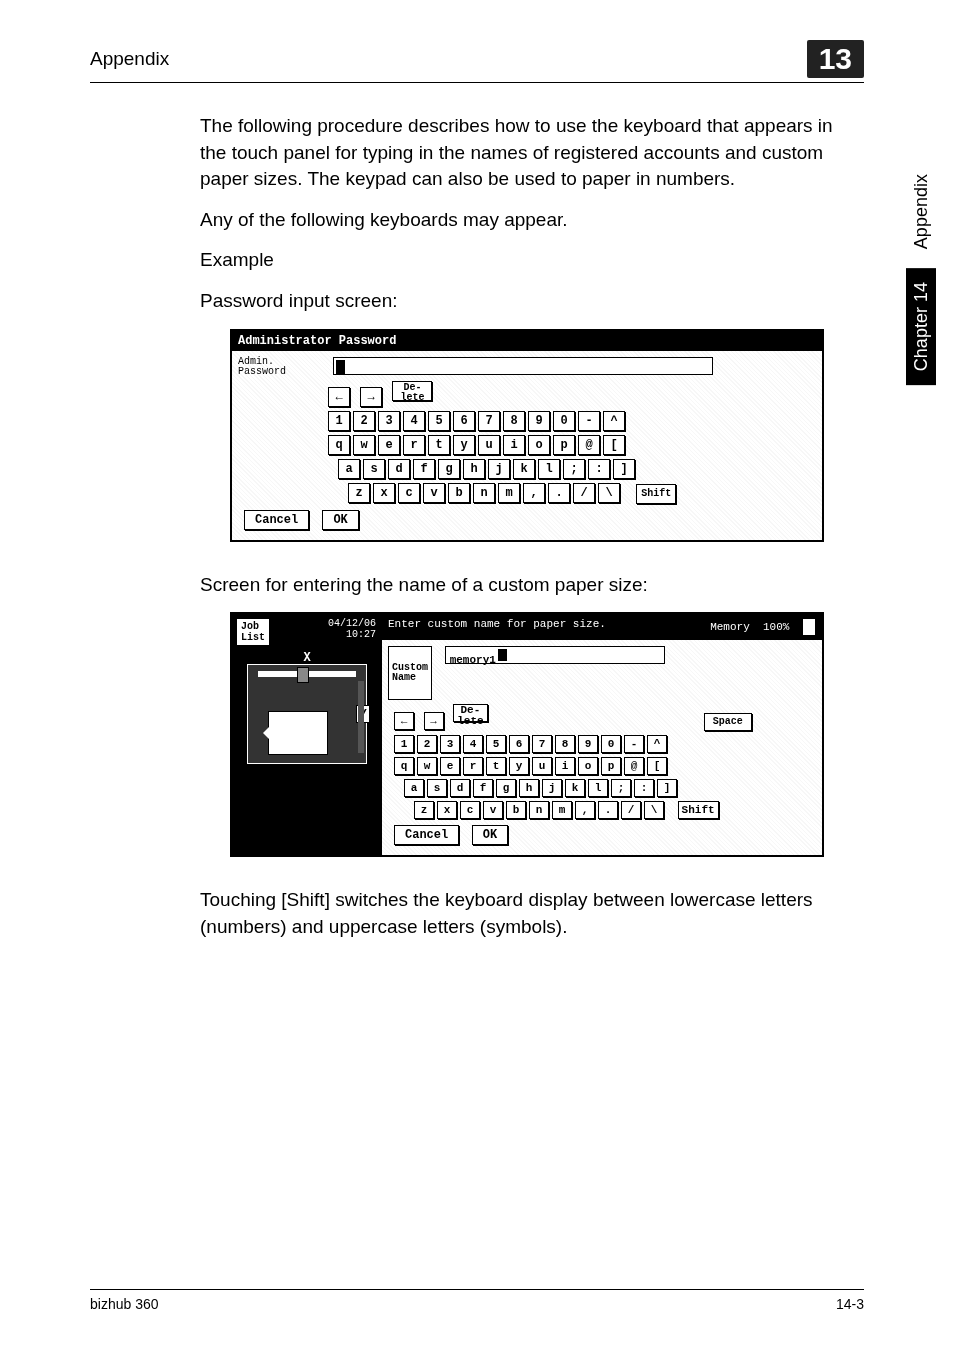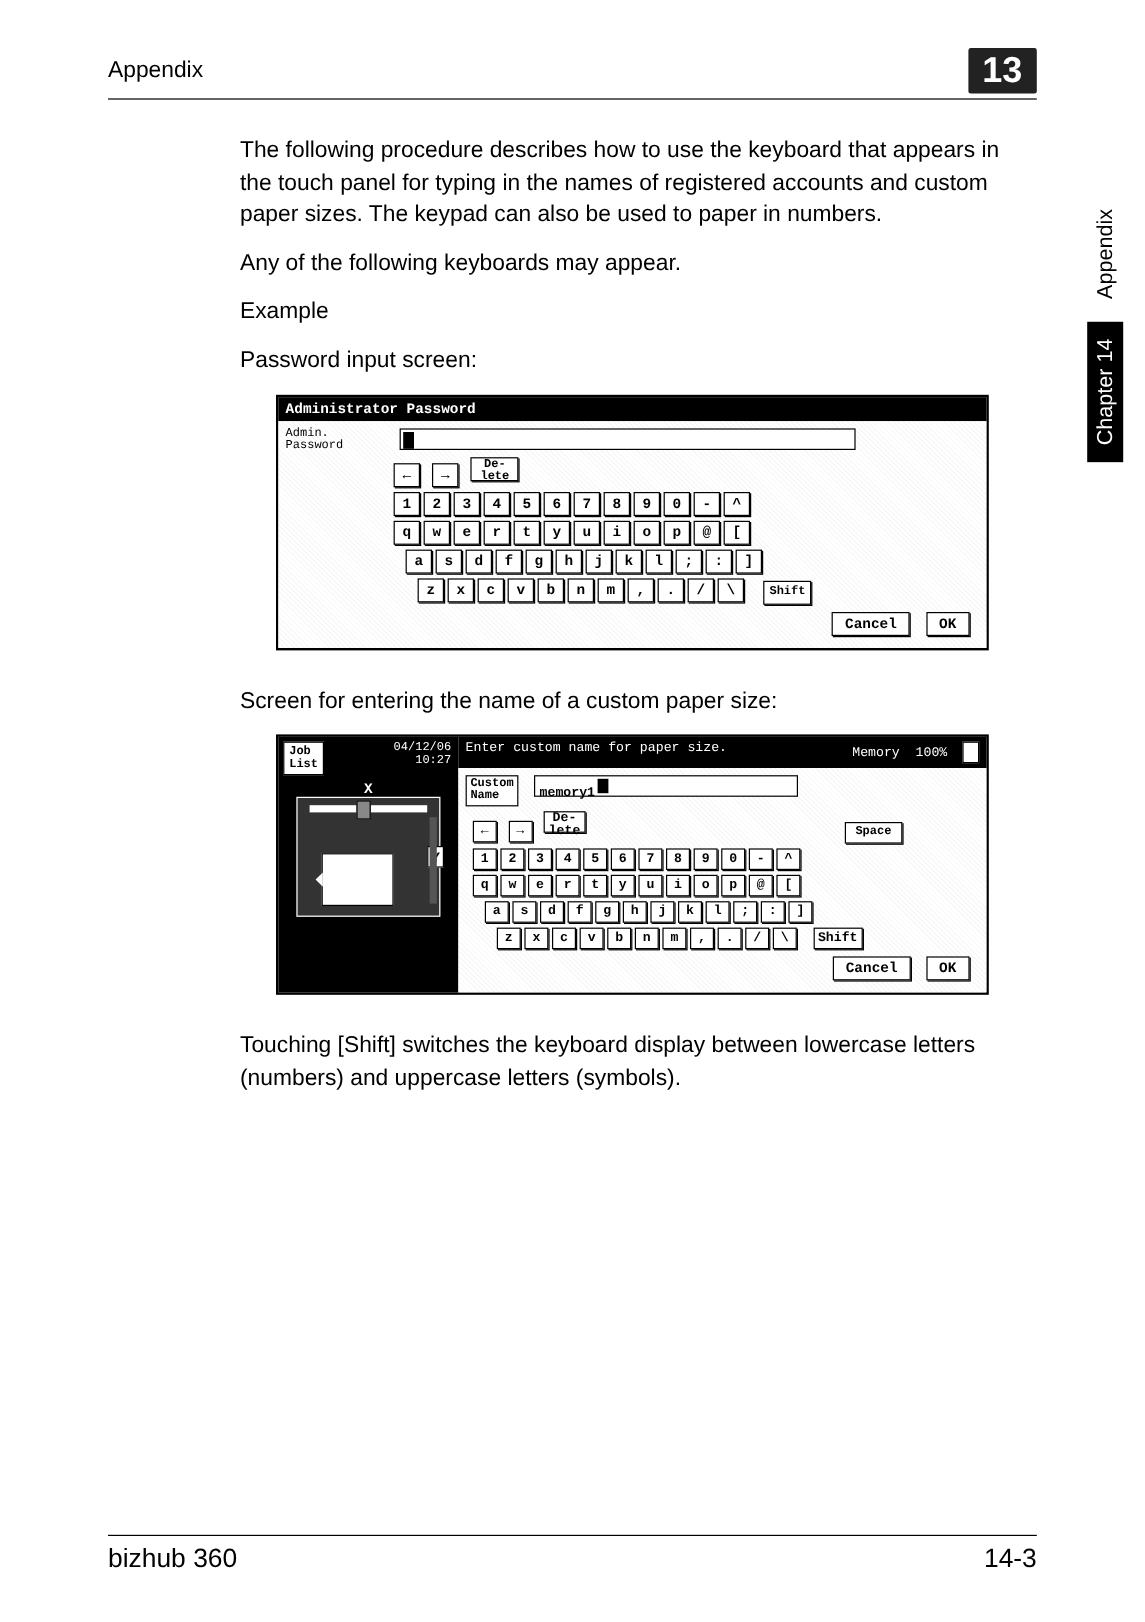--- a/index.html
+++ b/index.html
@@ -51,21 +51,21 @@
   .cursor-block { display:inline-block; width:9px; height:14px; background:#000; margin:2px; }
   .key-row { margin: 4px 0 0 90px; white-space: nowrap; }
   .key-row.shift-row { margin-left: 110px; }
   .key {
     display:inline-block; background:#fff; border:1px solid #000;
     min-width:22px; height:20px; line-height:18px; text-align:center;
     font-size:12px; font-weight:bold; margin-right:3px; padding:0 3px;
     box-shadow: 1px 1px 0 #000;
   }
   .key.wide { min-width: 40px; font-size:10px; }
-  .btn-row { text-align:right; padding: 6px 8px 4px 0; }
+  .btn-row { padding: 6px 8px 4px 0; }
   .ss-btn {
     display:inline-block; background:#fff; border:1px solid #000;
     padding:2px 10px; font-size:12px; font-weight:bold; margin-left:6px;
     box-shadow: 1px 1px 0 #000;
   }
 
   .screenshot2 {
     margin-left: 140px; margin-right: 40px; margin-bottom: 30px;
     border: 2px solid #000; background:#fff;
     font-family:"Courier New",monospace; font-size:11px;
@@ -87,21 +87,21 @@
   .slider-h { position:absolute; top:6px; left:10px; right:10px; height:6px; background:#fff; }
   .slider-h::after{ content:""; position:absolute; left:40%; top:-4px; width:10px; height:14px; background:#888; border:1px solid #000;}
   .slider-v { position:absolute; top:16px; bottom:10px; right:2px; width:6px; background:#555; }
   .page-preview { position:absolute; left:20px; bottom:8px; width:60px; height:44px; background:#fff; border:1px solid #000; }
   .page-preview::after { content:""; position:absolute; left:-12px; top:50%; transform:translateY(-50%); border:6px solid transparent; border-right-color:#fff; }
 
   .ss2-right { flex:1; }
   .ss2-bar { background:#000; color:#fff; padding:4px 6px; display:flex; justify-content:space-between; font-weight:normal; }
   .ss2-icon { display:inline-block; width:14px; height:18px; background:#fff; border:1px solid #000; vertical-align:middle; margin-left:6px; position:relative; }
   .ss2-body { background: repeating-linear-gradient(45deg, #f7f7f7, #f7f7f7 1px, #fff 1px, #fff 3px); padding:6px; }
-  .ss2-field-label { display:inline-block; background:#fff; border:1px solid #000; font-size:10px; font-weight:bold; line-height:1; padding:2px 3px; vertical-align:top;}
+  .ss2-field-label { display:inline-block; background:#fff; border:1px solid #000; font-size:10px; font-weight:bold; line-height:1; padding:16px 3px; vertical-align:top;}
   .ss2-field-input { display:inline-block; background:#fff; border:1px solid #000; width:220px; height:18px; margin-left:6px; vertical-align:top; padding-left:4px; font-weight:bold;}
   .ss2-key-row { margin:4px 0 0 6px; white-space:nowrap; }
   .ss2-key-row.indent1 { margin-left: 6px; }
   .ss2-key-row.indent2 { margin-left: 26px; }
   .key.sm { min-width:20px; height:18px; line-height:16px; font-size:11px; }
   .key.space { min-width:48px; font-size:10px; }
 
   .side-tab {
     position: absolute;
     right: 22px;
@@ -111,21 +111,21 @@
     font-size: 18px;
   }
   .side-tab .chap {
     background:#000; color:#fff; padding:14px 5px; margin-bottom:0;
   }
   .side-tab .appx { padding: 14px 5px 4px 5px; }
 
   .footer {
     position:absolute; bottom:40px; left:90px; right:90px;
     border-top:1px solid #000; padding-top:6px;
-    display:flex; justify-content:space-between; font-size:22px;
+    display:flex; justify-content:space-between; font-size:14px;
   }
 </style>
 </head>
 <body>
 
 <div class="page">
   <div class="header-row">
     <span class="header-left">Appendix</span>
     <span class="chapter-box">13</span>
   </div>

